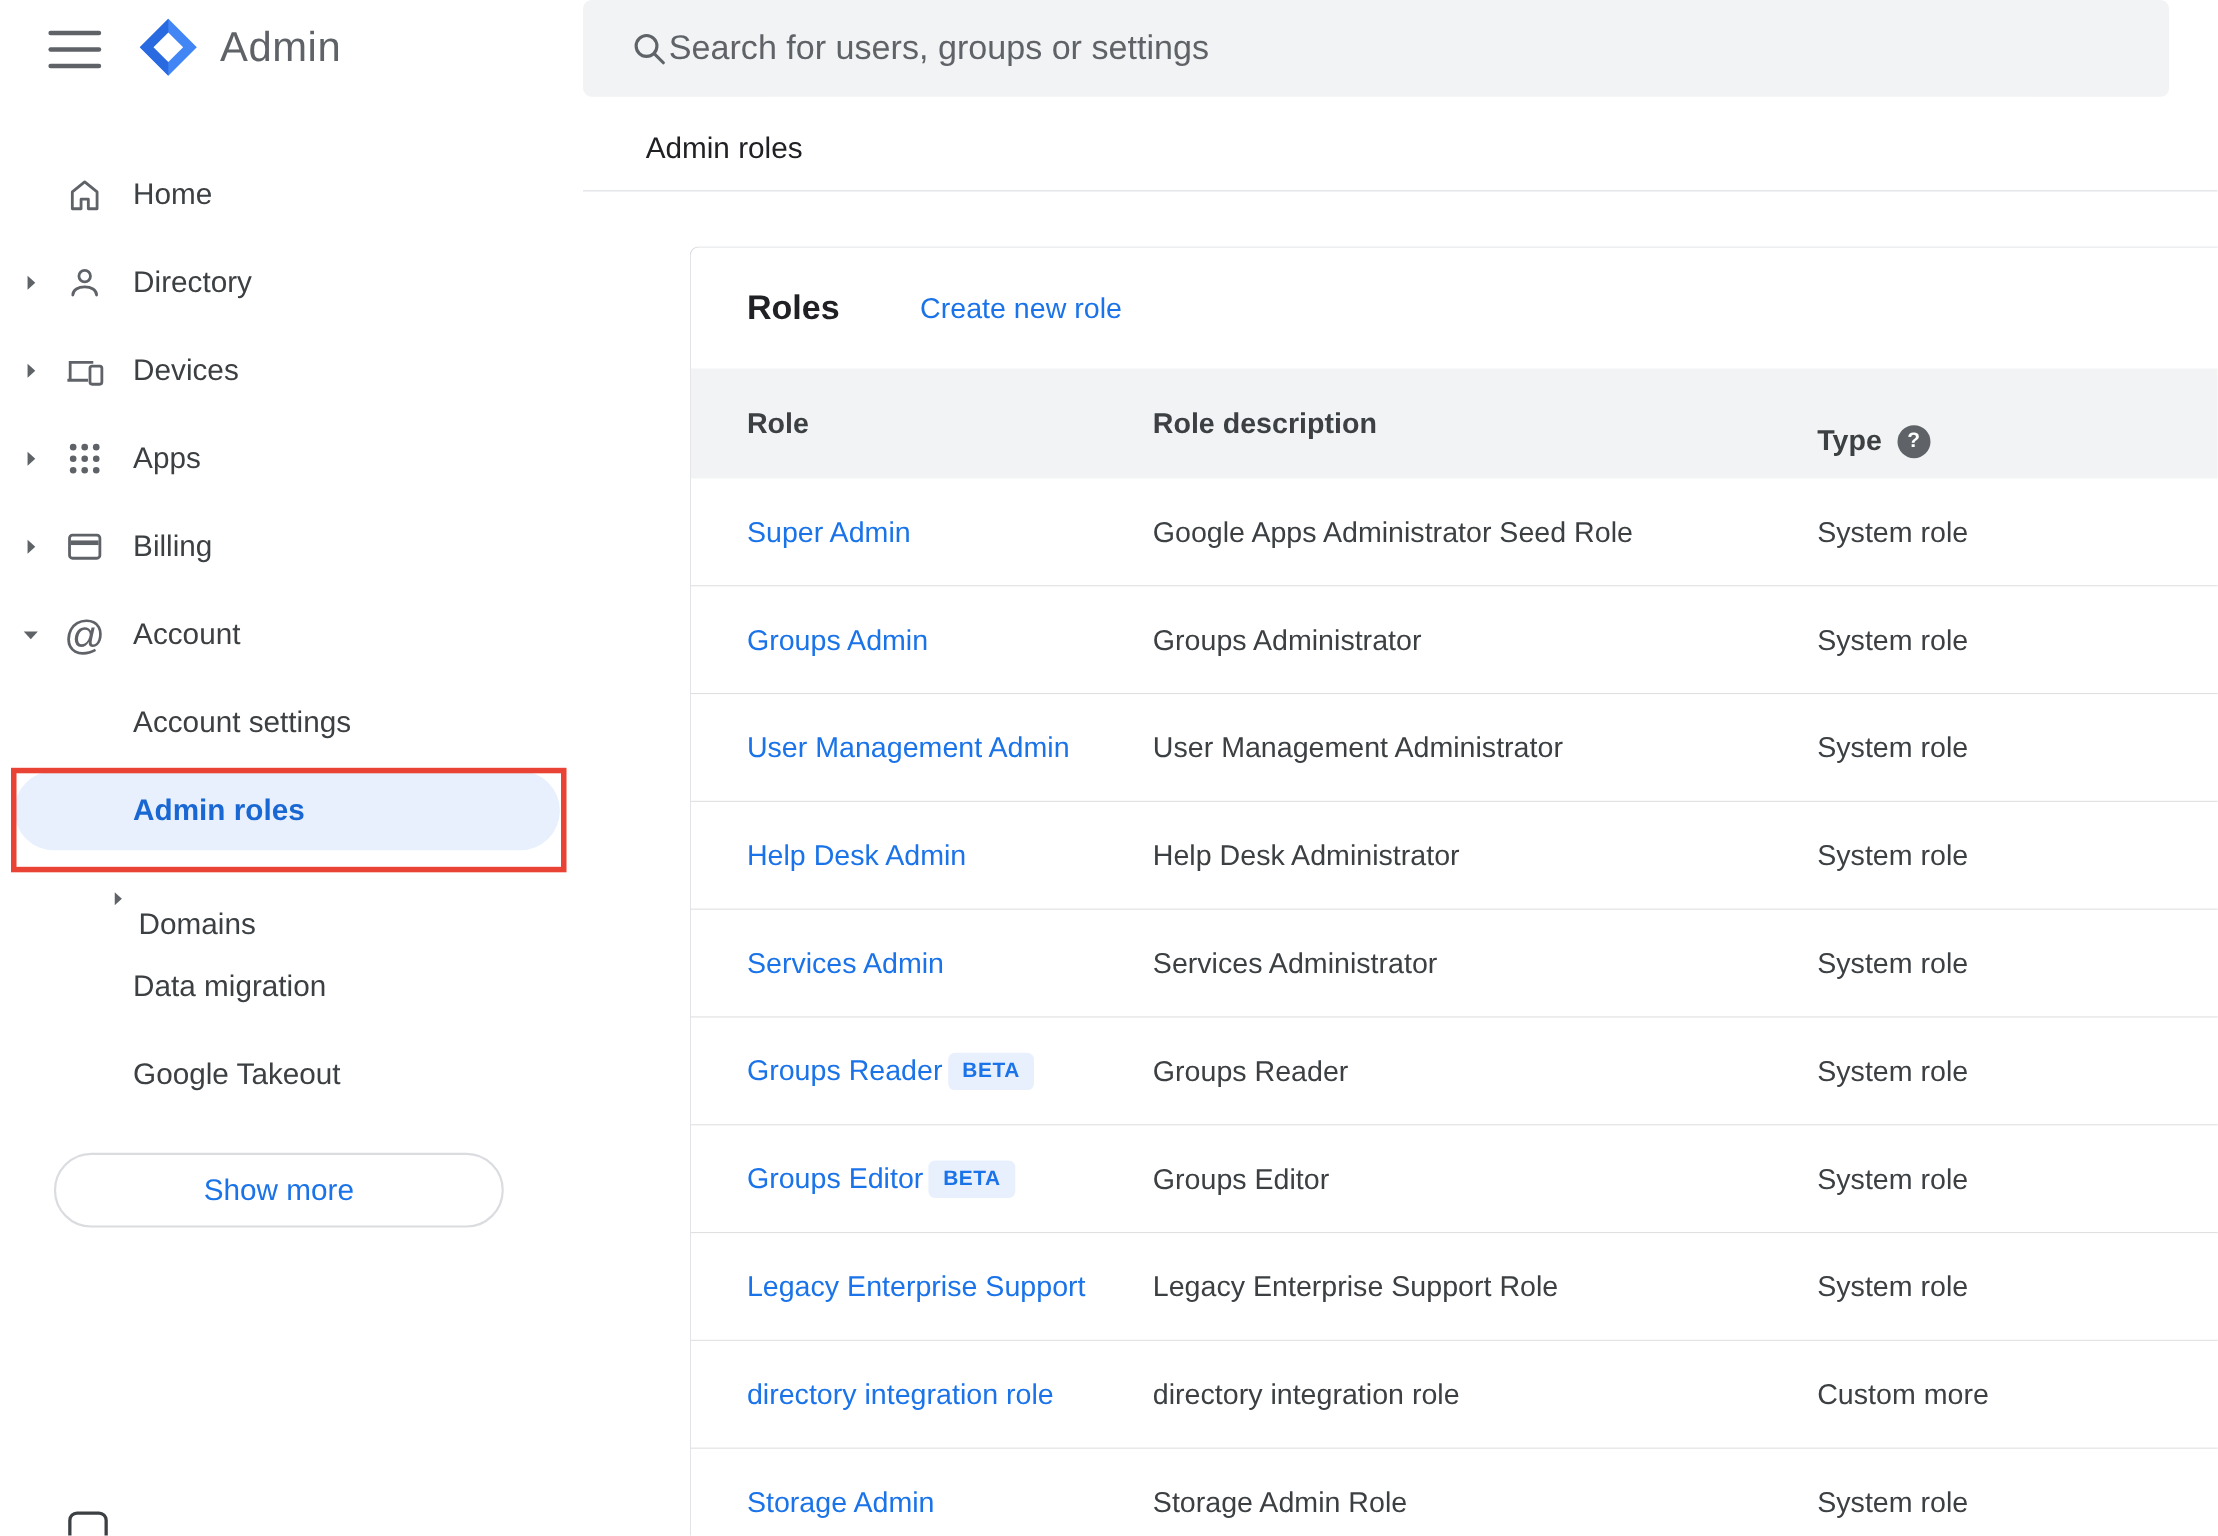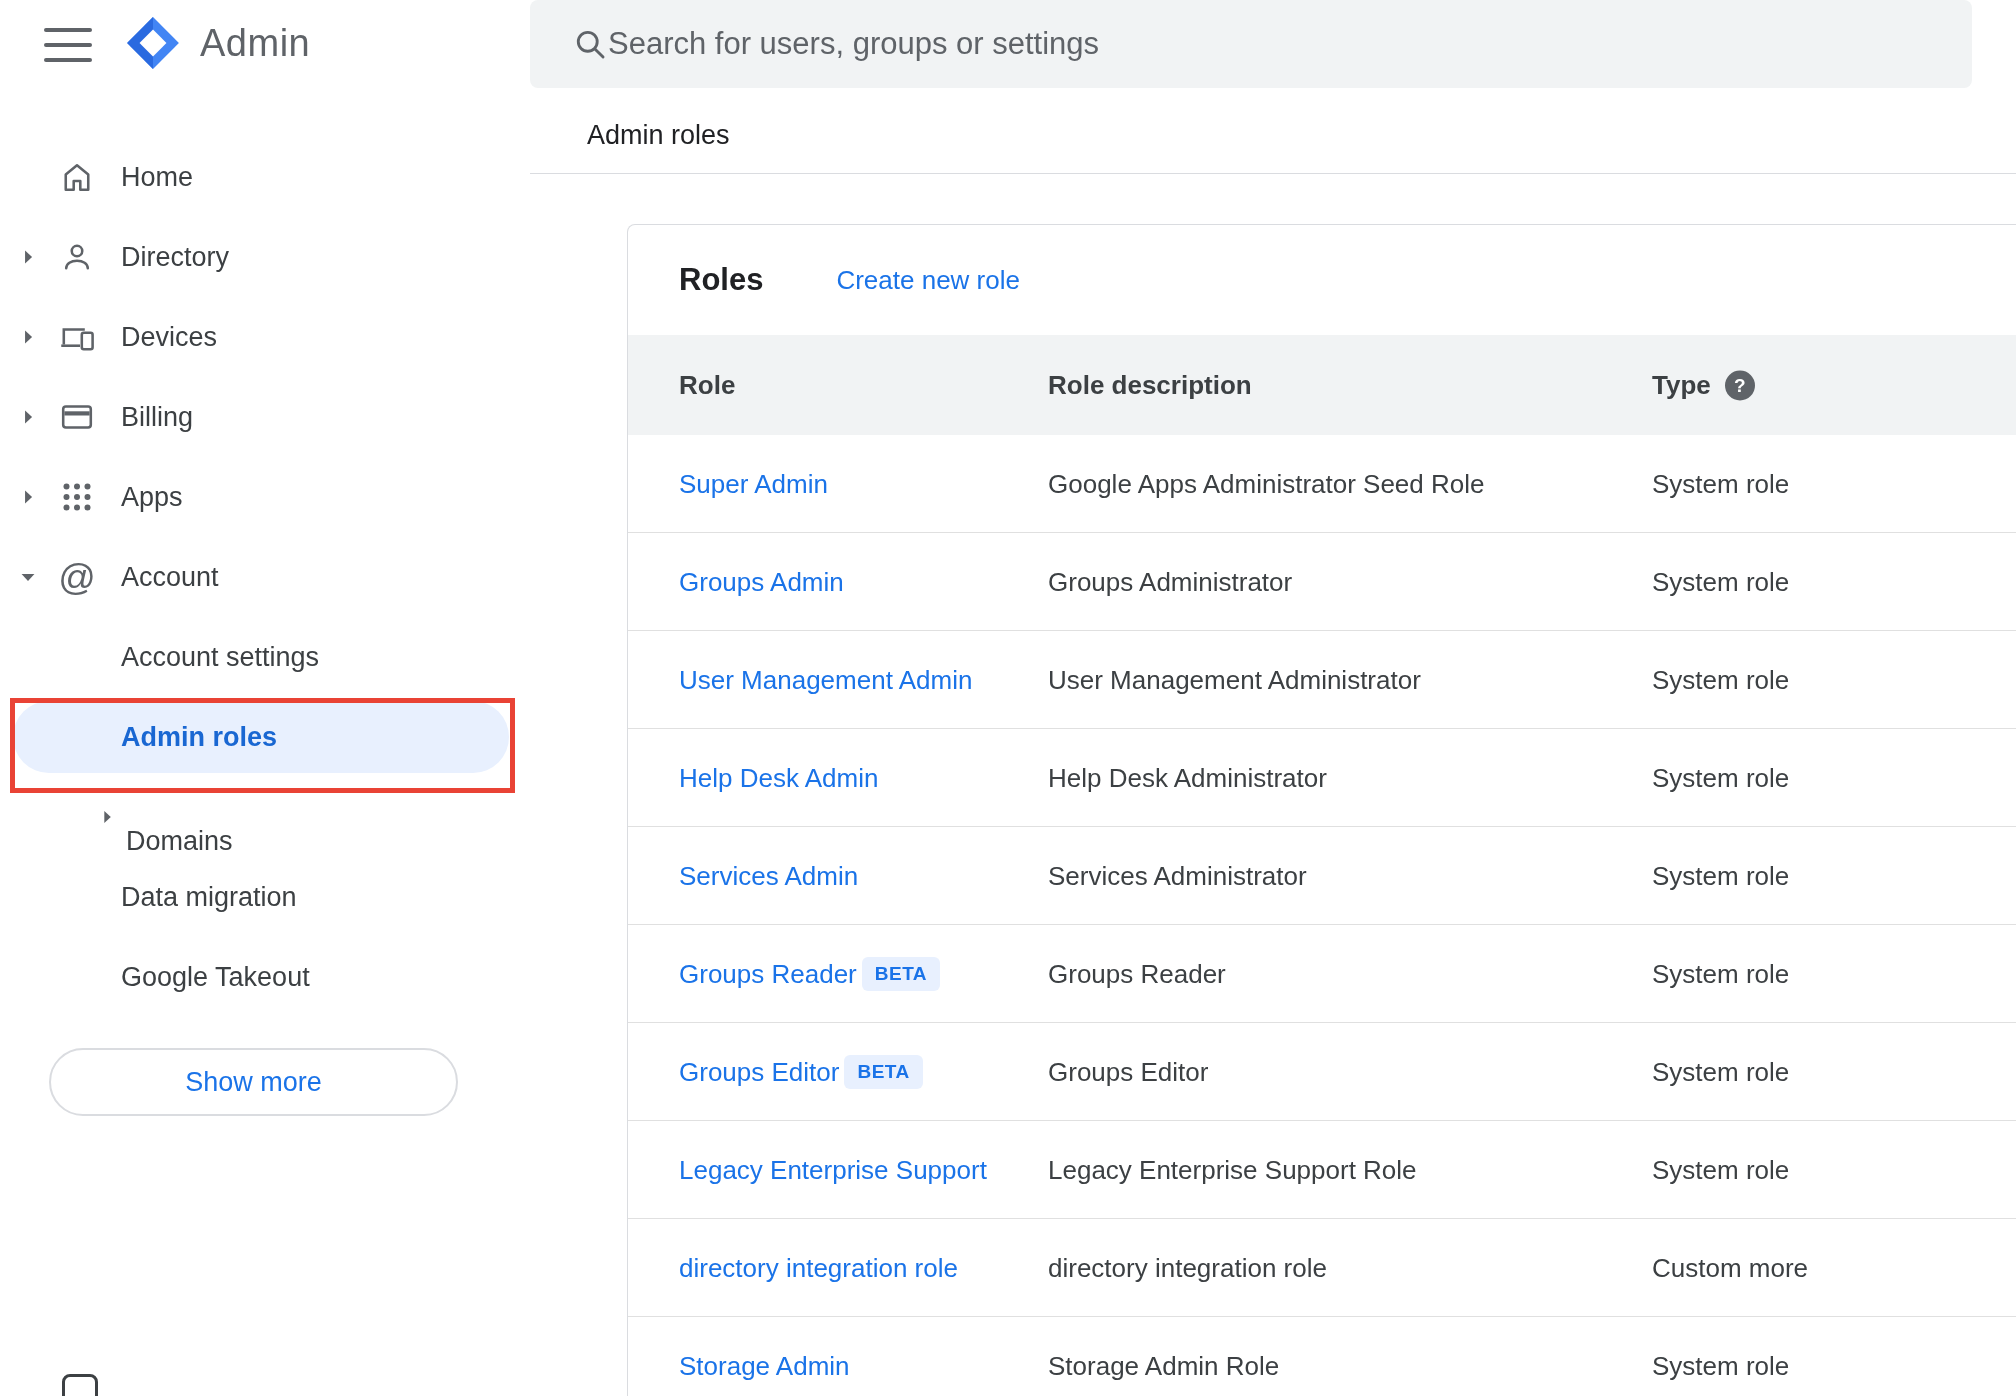--- a/index.html
+++ b/index.html
@@ -81,21 +81,21 @@
   .card-header { position:relative; height:110px; display:flex; align-items:center; padding-left:51px; }
   .card-title { font-size:31px; font-weight:bold; color:var(--text-dark,#202124); }
   .create-link { margin-left:73px; font-size:26px; color:var(--accent-blue,#1a73e8); text-decoration:none; }
 
   .thead { position:relative; height:100px; background:var(--panel-gray,#f1f3f4); }
   .cell { position:absolute; top:50%; transform:translateY(-50%); font-size:26px; white-space:nowrap; }
   .cell.c-role { left:51px; }
   .cell.c-desc { left:420px; }
   .cell.c-type { left:1024px; }
   .th { font-weight:bold; color:var(--text-gray,#3c4043); }
-  .th-type { display:flex; align-items:center; gap:14px; }
+  .th-type { display:flex; align-items:center; gap:14px;margin-top:16px; }
   .help {
     display:inline-flex; align-items:center; justify-content:center;
     width:30px; height:30px; border-radius:50%;
     background:var(--icon-gray,#5f6368); color:#fff; font-size:19px; font-weight:bold;
   }
 
   .table-row { position:relative; height:98px; border-bottom:1px solid #e0e0e0; }
   .role-link { color:var(--accent-blue,#1a73e8); text-decoration:none; cursor:pointer; }
   .cell.c-desc.body-cell, .cell.c-type.body-cell { color:var(--text-gray,#3c4043); }
   .beta-badge {
@@ -157,35 +157,20 @@
           </svg>
       </span>
       <span class="nav-icon">
         <svg viewBox="0 0 24 24">
             <path d="M3.2 17V7h14" fill="none" stroke="#5f6368" stroke-width="1.7"></path>
             <path d="M1.5 17.8h12.5" stroke="#5f6368" stroke-width="1.7"></path>
             <rect x="15.2" y="9.2" width="7.2" height="11" rx="1.3" fill="none" stroke="#5f6368" stroke-width="1.7"></rect>
           </svg>
       </span>
       <span class="nav-label">Devices</span>
-    </div>
-
-    <div class="nav-item clickable">
-      <span class="chev">
-        <svg viewBox="0 0 24 24">
-            <path d="M9.5 6.5l6 5.5-6 5.5z" fill="#5f6368"></path>
-          </svg>
-      </span>
-      <span class="nav-icon">
-        <svg viewBox="0 0 24 24">
-            <rect x="2.8" y="5" width="18.4" height="14" rx="1.8" fill="none" stroke="#5f6368" stroke-width="1.7"></rect>
-            <rect x="3.6" y="8.2" width="16.8" height="2.8" fill="#5f6368"></rect>
-          </svg>
-      </span>
-      <span class="nav-label">Billing</span>
     </div>
 
     <div class="nav-item clickable">
       <span class="chev">
         <svg viewBox="0 0 24 24">
             <path d="M9.5 6.5l6 5.5-6 5.5z" fill="#5f6368"></path>
           </svg>
       </span>
       <span class="nav-icon">
         <svg viewBox="0 0 24 24">
@@ -199,20 +184,35 @@
             <circle cx="12" cy="19" r="2" fill="#5f6368"></circle>
             <circle cx="19" cy="19" r="2" fill="#5f6368"></circle>
         </svg>
       </span>
       <span class="nav-label">Apps</span>
     </div>
 
     <div class="nav-item clickable">
       <span class="chev">
         <svg viewBox="0 0 24 24">
+            <path d="M9.5 6.5l6 5.5-6 5.5z" fill="#5f6368"></path>
+          </svg>
+      </span>
+      <span class="nav-icon">
+        <svg viewBox="0 0 24 24">
+            <rect x="2.8" y="5" width="18.4" height="14" rx="1.8" fill="none" stroke="#5f6368" stroke-width="1.7"></rect>
+            <rect x="3.6" y="8.2" width="16.8" height="2.8" fill="#5f6368"></rect>
+          </svg>
+      </span>
+      <span class="nav-label">Billing</span>
+    </div>
+
+    <div class="nav-item clickable">
+      <span class="chev">
+        <svg viewBox="0 0 24 24">
             <path d="M6.5 9.5l5.5 6 5.5-6z" fill="#5f6368"></path>
           </svg>
       </span>
       <span class="nav-icon">
         <span class="at-glyph">@</span>
       </span>
       <span class="nav-label">Account</span>
     </div>
 
     <div class="nav-item child clickable">

